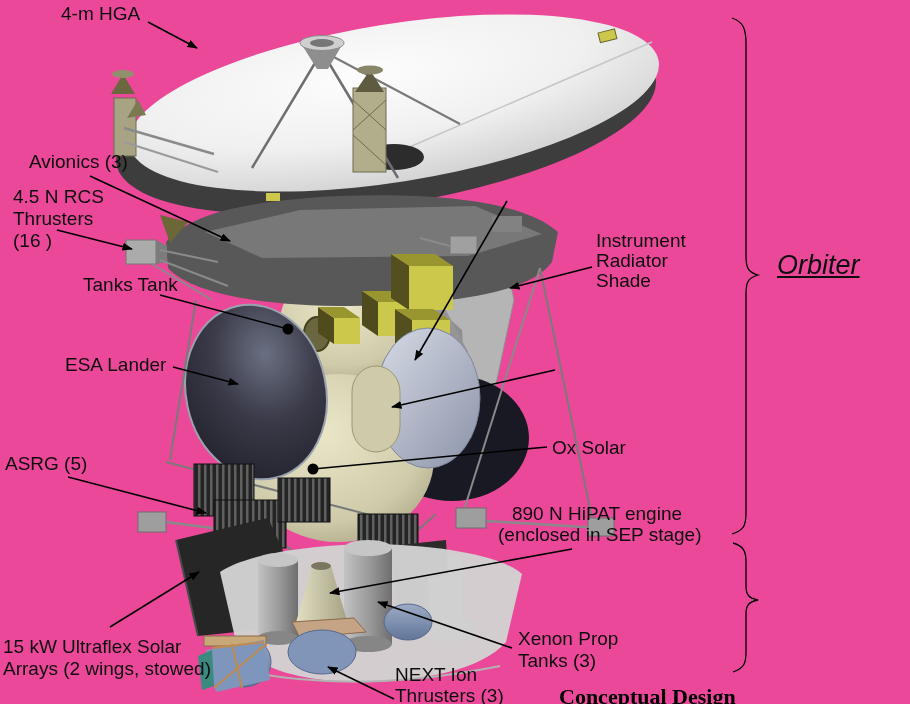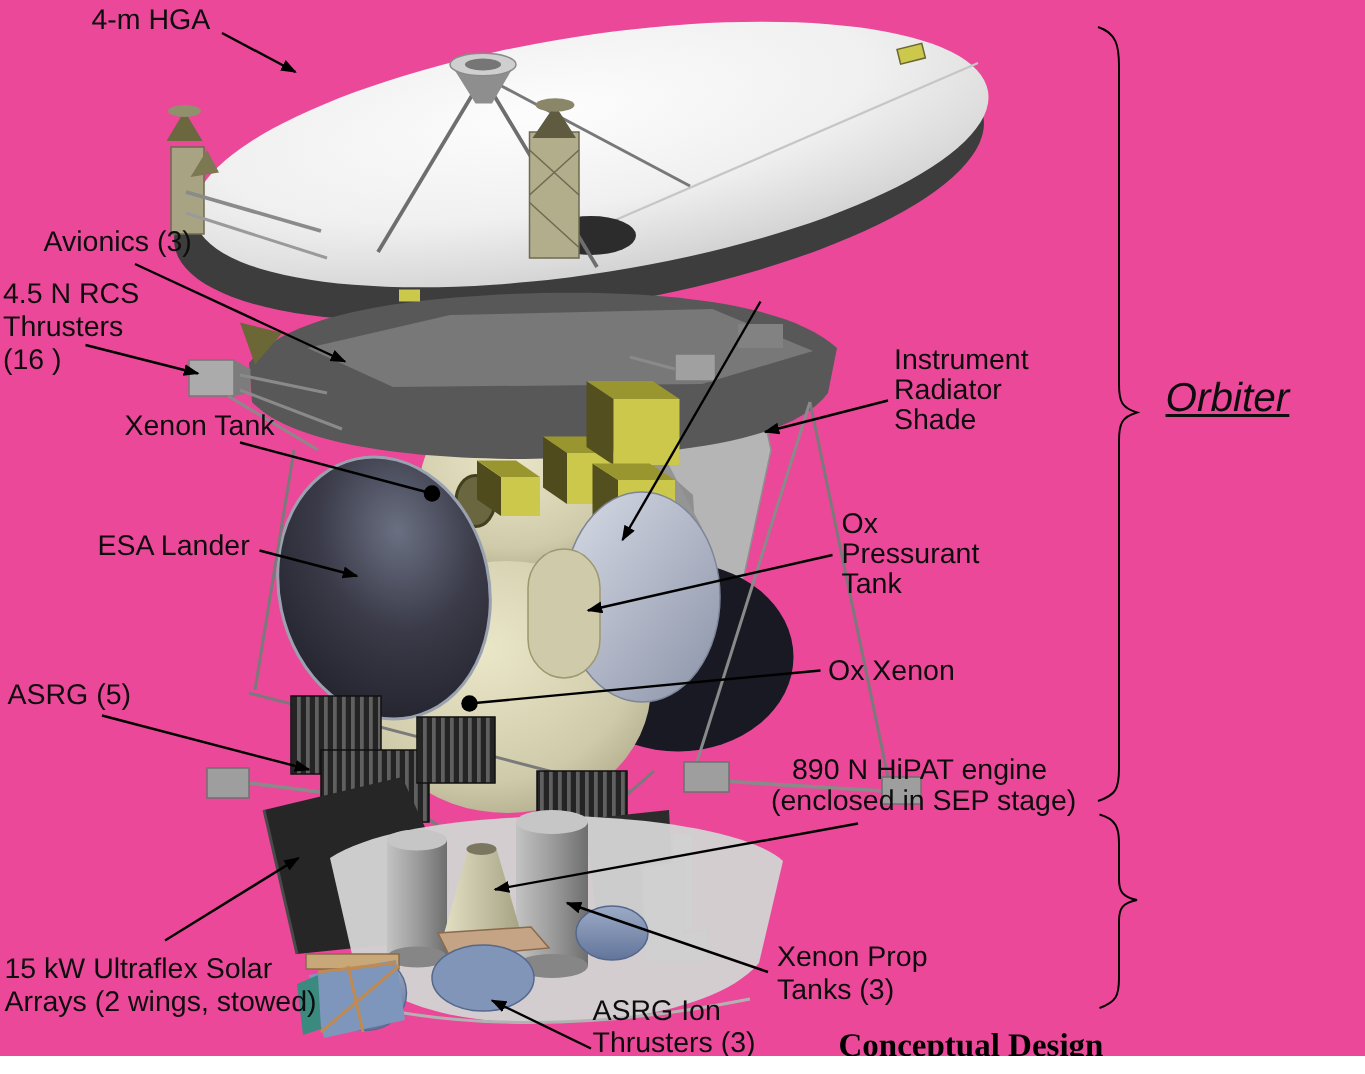--- a/index.html
+++ b/index.html
@@ -3,21 +3,21 @@
 <meta charset="utf-8">
 <style>
   html,body{margin:0;padding:0;background:#fff;}
   #stage{position:relative;width:910px;height:704px;background:#ec4899;overflow:hidden;
          font-family:"Liberation Sans",sans-serif;}
   #art{position:absolute;left:0;top:0;}
   .lbl{position:absolute;font:19px/21px "Liberation Sans",sans-serif;color:#0d0d0d;}
   .lbl div{white-space:nowrap;}
   .lh20 div{line-height:20px;}
   .lh22 div{line-height:22px;}
-  .ctr{text-align:center;margin-left:16px;}
+  .ctr{text-align:center;}
   .grp{position:absolute;font:italic 27px/30px "Liberation Sans",sans-serif;color:#0d0d0d;white-space:nowrap;text-decoration:underline;}
   .cap{position:absolute;font:bold 22px/26px "Liberation Serif",serif;color:#000;white-space:nowrap;}
 </style>
 </head>
 <body>
 
 <div id="stage">
 
 <svg id="art" width="910" height="716" viewBox="0 0 910 716">
   <defs>
@@ -252,28 +252,28 @@
 </svg>
 
 <div class="lbl" style="left:61px;top:3px">
       <div>4-m HGA</div>
     </div>
 
 <div class="lbl" style="left:29px;top:151px">
       <div>Avionics (3)</div>
     </div>
 
-<div class="lbl lh22" style="left:2px;top:186px">
+<div class="lbl lh22" style="left:13px;top:186px">
   <div>4.5 N RCS</div>
   <div>Thrusters</div>
   <div>(16 )</div>
 </div>
 
 <div class="lbl" style="left:83px;top:274px">
-      <div>Xenon Tank</div>
+      <div>Tanks Tank</div>
     </div>
 
 <div class="lbl" style="left:65px;top:354px">
       <div>ESA Lander</div>
     </div>
 
 <div class="lbl" style="left:5px;top:453px">
       <div>ASRG (5)</div>
     </div>
 
@@ -282,42 +282,37 @@
   <div>Arrays (2 wings, stowed)</div>
 </div>
 
 
 <div class="lbl lh20" style="left:596px;top:231px">
   <div>Instrument</div>
   <div>Radiator</div>
   <div>Shade</div>
 </div>
 
-<div class="lbl lh20" style="left:561px;top:340px">
-  <div>Ox</div>
-  <div>Pressurant</div>
-  <div>Tank</div>
-</div>
 
 <div class="lbl" style="left:552px;top:437px">
-      <div>Ox Xenon</div>
+      <div>Ox Solar</div>
     </div>
 
 <div class="lbl ctr" style="left:498px;top:503px;width:198px">
   <div>890 N HiPAT engine</div>
   <div>(enclosed in SEP stage)</div>
 </div>
 
 <div class="lbl lh22" style="left:518px;top:628px">
   <div>Xenon Prop</div>
   <div>Tanks (3)</div>
 </div>
 
 <div class="lbl" style="left:395px;top:664px">
-  <div>ASRG Ion</div>
+  <div>NEXT Ion</div>
   <div>Thrusters (3)</div>
 </div>
 
 <div class="grp" style="left:777px;top:250px">Orbiter</div>
 
 <div class="cap" style="left:559px;top:684px">Conceptual Design</div>
 
 </div>
 
 </body></html>

